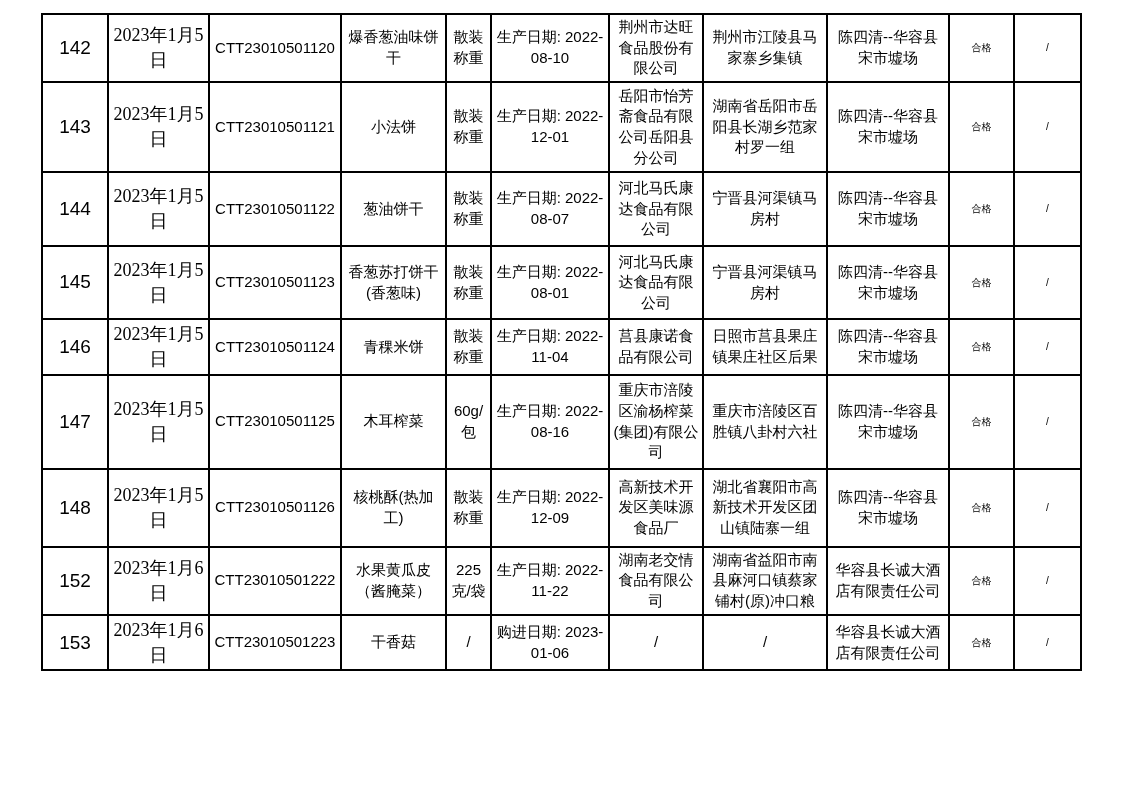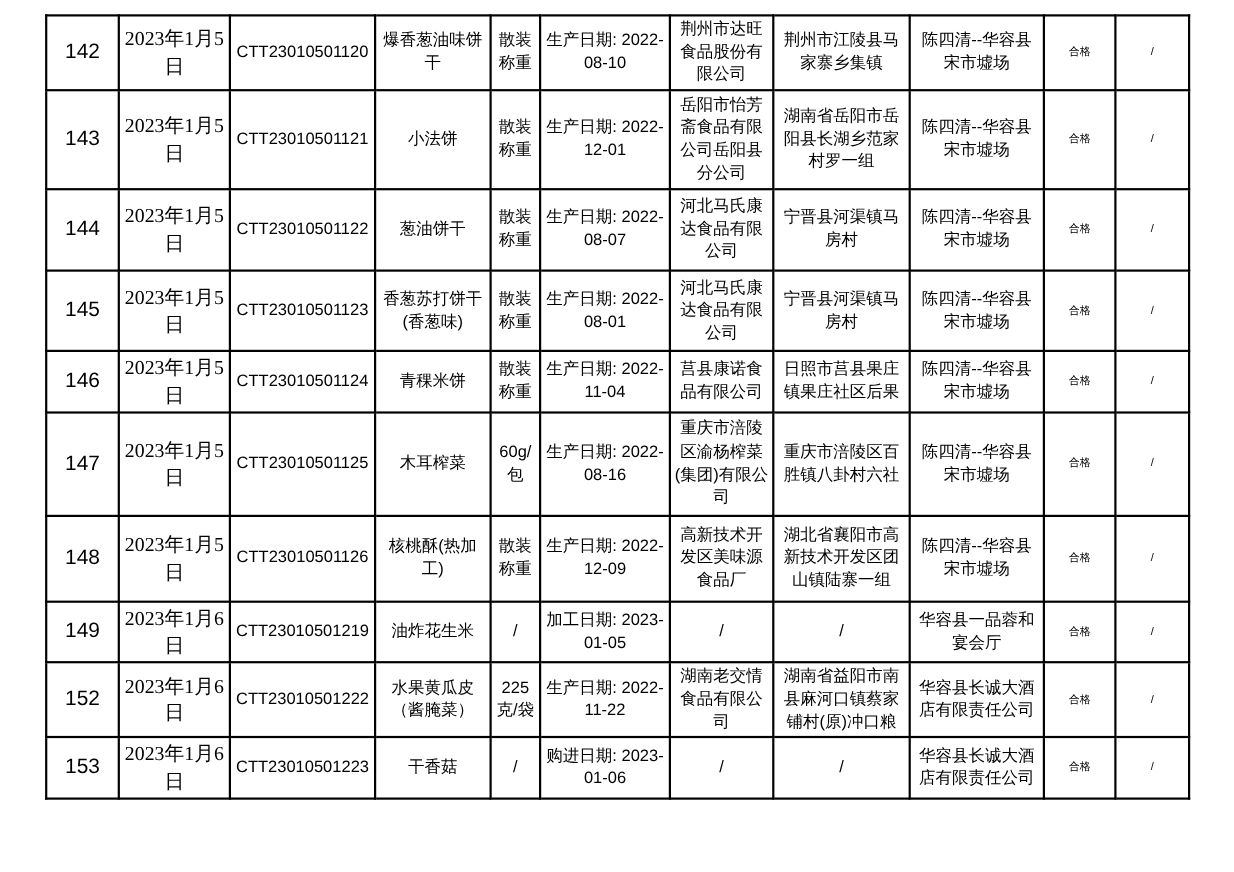--- a/index.html
+++ b/index.html
@@ -156,33 +156,20 @@
     <td class="c-product">核桃酥(热加工)</td>
     <td class="c-spec">散装称重</td>
     <td class="c-proddate"><span>生产日期:</span> <span>2022-12-09</span></td>
     <td class="c-producer">高新技术开发区美味源食品厂</td>
     <td class="c-address">湖北省襄阳市高新技术开发区团山镇陆寨一组</td>
     <td class="c-place">陈四清--华容县宋市墟场</td>
     <td class="c-result">合格</td>
     <td class="c-remark">/</td>
   </tr>
 
-  <tr>
-    <td class="c-no">149</td>
-    <td class="c-date">2023年1月6日</td>
-    <td class="c-code">CTT23010501219</td>
-    <td class="c-product">油炸花生米</td>
-    <td class="c-spec">/</td>
-    <td class="c-proddate"><span>加工日期:</span> <span>2023-01-05</span></td>
-    <td class="c-producer">/</td>
-    <td class="c-address">/</td>
-    <td class="c-place">华容县一品蓉和宴会厅</td>
-    <td class="c-result">合格</td>
-    <td class="c-remark">/</td>
-  </tr>
 
 
 
   <tr>
     <td class="c-no">152</td>
     <td class="c-date">2023年1月6日</td>
     <td class="c-code">CTT23010501222</td>
     <td class="c-product">水果黄瓜皮（酱腌菜）</td>
     <td class="c-spec">225克/袋</td>
     <td class="c-proddate"><span>生产日期:</span> <span>2022-11-22</span></td>

